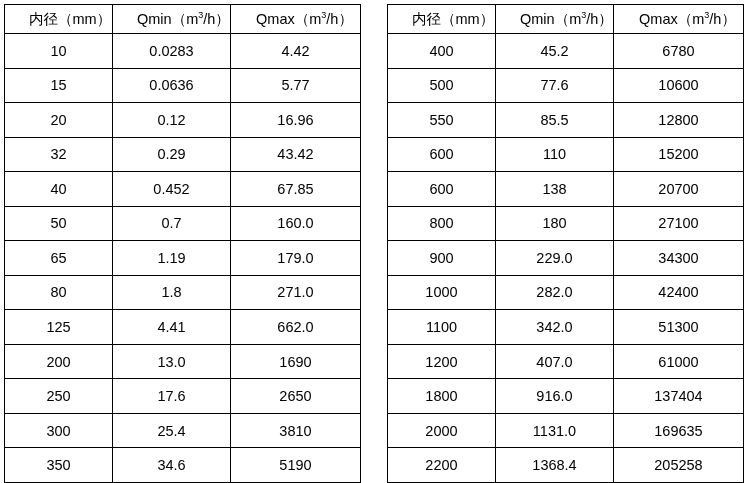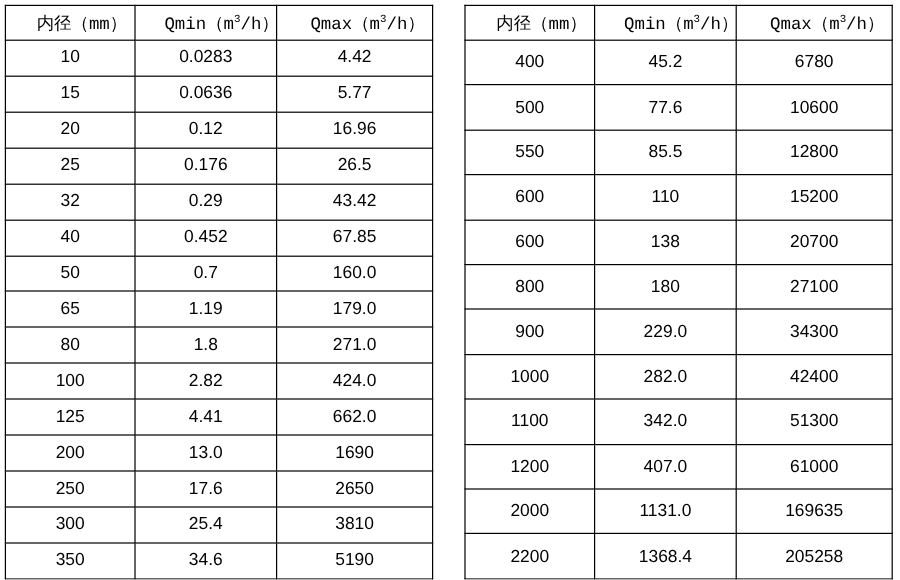--- a/index.html
+++ b/index.html
@@ -34,23 +34,22 @@
     height: 29px;
     padding: 0 6px;
     font-size: 14.5px;
     font-weight: normal;
     text-align: center;
     vertical-align: middle;
     white-space: nowrap;
     box-sizing: border-box;
   }
   table.spec thead td {
-    text-align: right;
+    text-align: center;
     padding-left: 24px;
-    font-family: Liberation Mono, monospace;
   }
   .t-left  { width: 356px; }
   .t-right { width: 356px; }
   .col-dn   { width: 108px; }
   .col-qmin { width: 118px; }
   .col-qmax { width: 130px; }
   .col-dn-r   { width: 108px; }
   .col-qmin-r { width: 118px; }
   .col-qmax-r { width: 130px; }
   sup { font-size: 9px; vertical-align: super; }
@@ -82,25 +81,20 @@
           <td>15</td>
           <td>0.0636</td>
           <td>5.77</td>
         </tr>
         <tr>
           <td>20</td>
           <td>0.12</td>
           <td>16.96</td>
         </tr>
         <tr>
-          <td>25</td>
-          <td>0.176</td>
-          <td>26.5</td>
-        </tr>
-        <tr>
           <td>32</td>
           <td>0.29</td>
           <td>43.42</td>
         </tr>
         <tr>
           <td>40</td>
           <td>0.452</td>
           <td>67.85</td>
         </tr>
         <tr>
@@ -110,25 +104,20 @@
         </tr>
         <tr>
           <td>65</td>
           <td>1.19</td>
           <td>179.0</td>
         </tr>
         <tr>
           <td>80</td>
           <td>1.8</td>
           <td>271.0</td>
-        </tr>
-        <tr>
-          <td>100</td>
-          <td>2.82</td>
-          <td>424.0</td>
         </tr>
         <tr>
           <td>125</td>
           <td>4.41</td>
           <td>662.0</td>
         </tr>
         <tr>
           <td>200</td>
           <td>13.0</td>
           <td>1690</td>
@@ -209,20 +198,25 @@
           <td>1100</td>
           <td>342.0</td>
           <td>51300</td>
         </tr>
         <tr>
           <td>1200</td>
           <td>407.0</td>
           <td>61000</td>
         </tr>
         <tr>
+          <td>1800</td>
+          <td>916.0</td>
+          <td>137404</td>
+        </tr>
+        <tr>
           <td>2000</td>
           <td>1131.0</td>
           <td>169635</td>
         </tr>
         <tr>
           <td>2200</td>
           <td>1368.4</td>
           <td>205258</td>
         </tr>
       </tbody>

